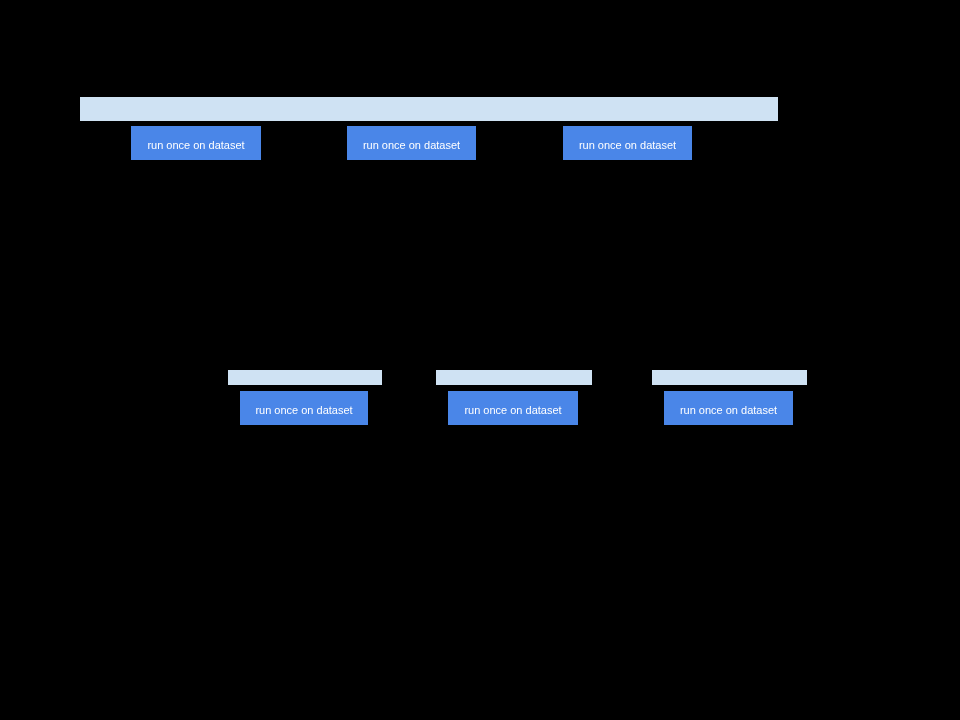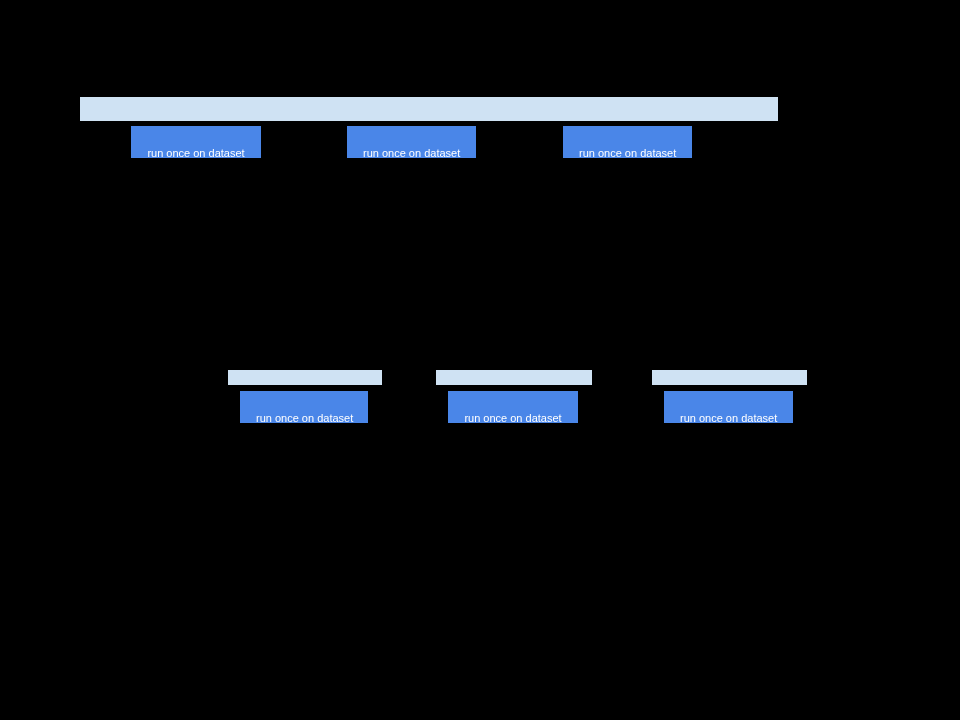--- a/index.html
+++ b/index.html
@@ -14,30 +14,30 @@
     background: var(--slide-background, #000000);
     overflow: hidden;
     font-family: "Liberation Sans", sans-serif;
   }
   .stage-bar {
     position: absolute;
     background: var(--stage-bar, #cfe2f3);
   }
   .run-button {
     position: absolute;
-    height: 20px;
+    height: 34px;
     background: var(--action-button, #4a86e8);
     color: var(--action-button-text, #ffffff);
     font-size: 11px;
     line-height: 22px;
     text-align: center;
     white-space: nowrap;
     cursor: pointer;
     border: none;
-    padding: 16px;
+    padding: 8px;
   }
 
   
   .bar-top      { left: 80px;  top: 97px;  width: 698px; height: 24px; }
   .btn-top-0    { left: 131px; top: 126px; width: 130px; }
   .btn-top-1    { left: 347px; top: 126px; width: 129px; }
   .btn-top-2    { left: 563px; top: 126px; width: 129px; }
 
   
   .bar-bot-0    { left: 228px; top: 370px; width: 154px; height: 15px; }

